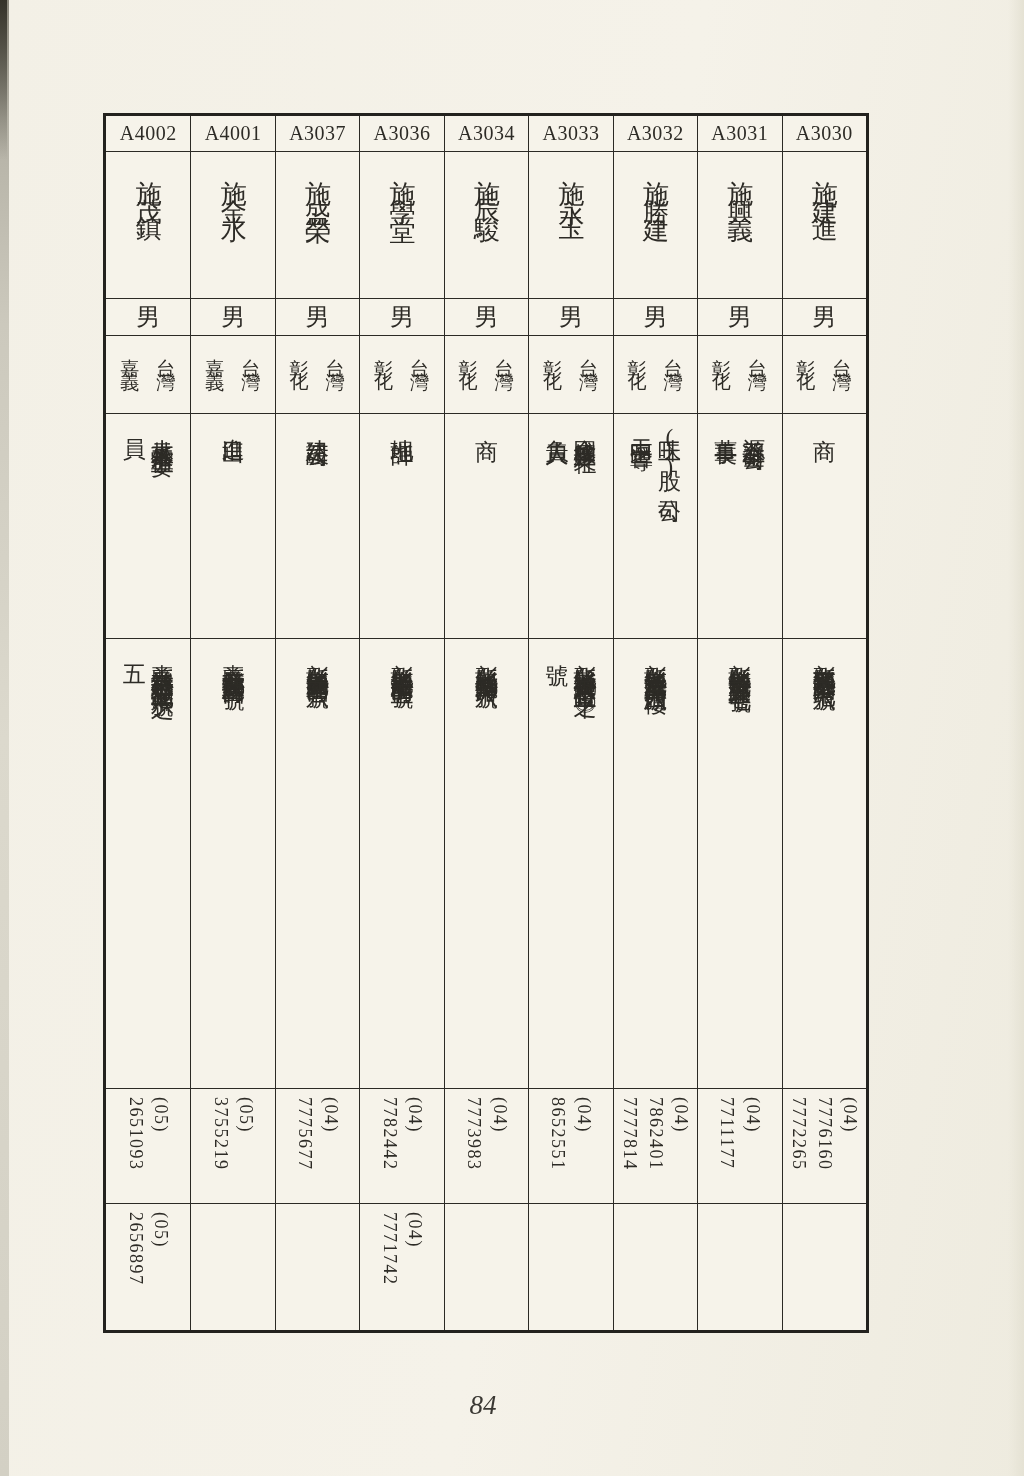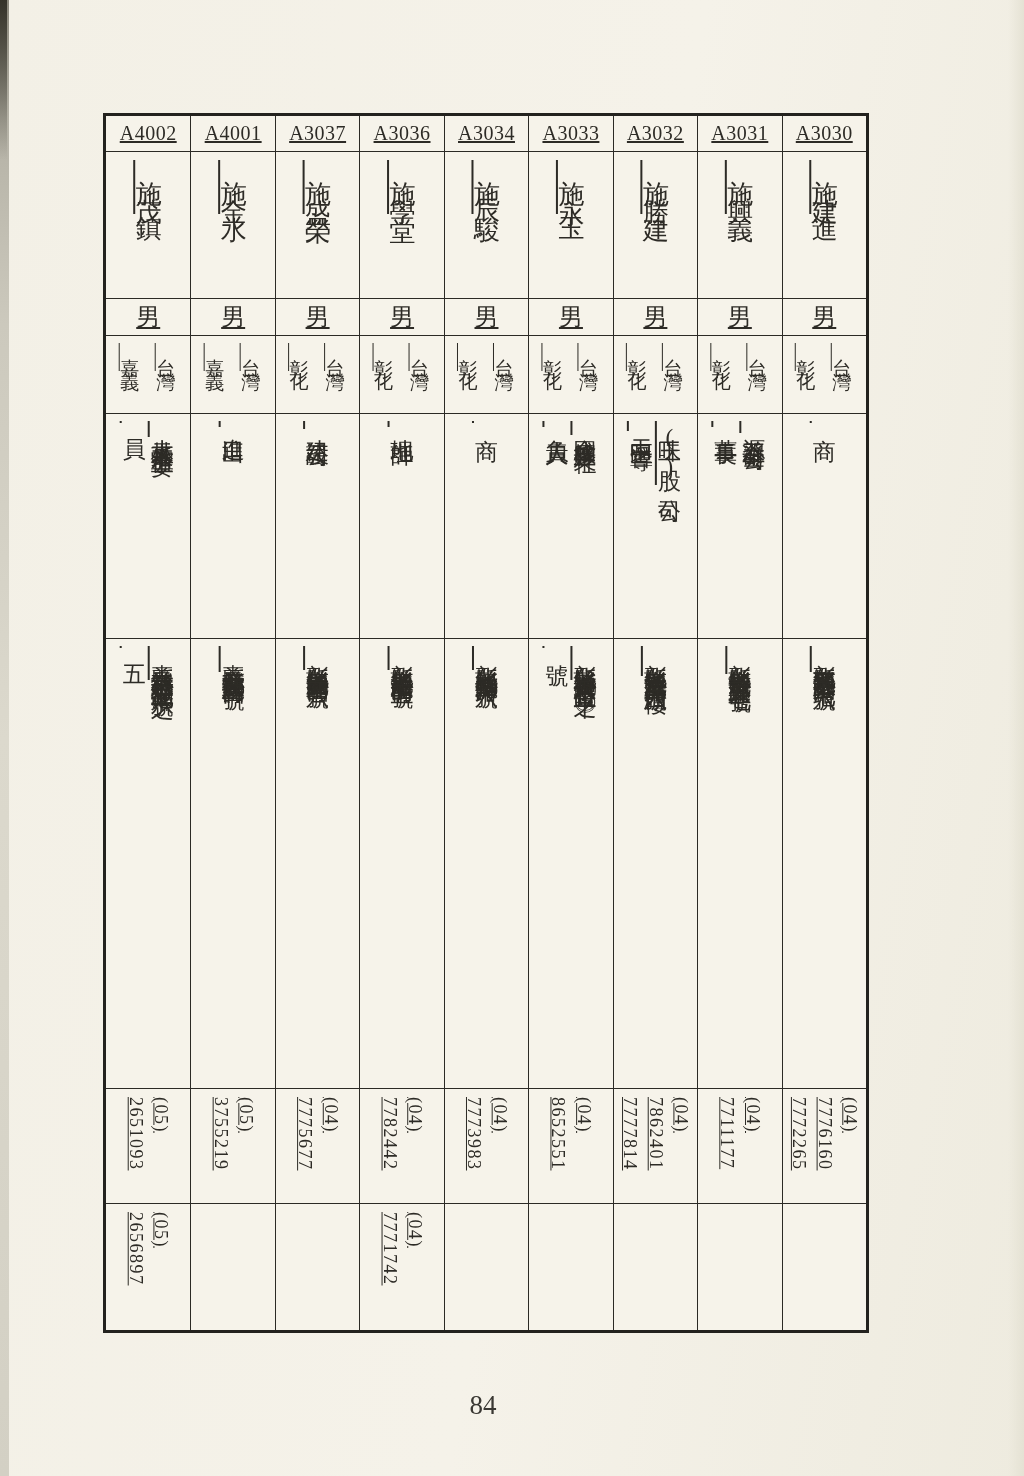--- a/index.html
+++ b/index.html
@@ -36,21 +36,20 @@
   .member-table {
     position: absolute;
     left: 103px; top: 113px;
     width: 760px;
     box-sizing: content-box;
     border: 3px solid #23221e;
     background: #f6f3ea;
     display: grid;
     grid-template-columns: repeat(9, 1fr);
     grid-template-rows: 35px 147px 37px 78px 225px 450px 115px 127px;
-    text-decoration: underline;
   }
   .cell { position: relative; overflow: hidden; box-sizing: border-box; }
   .cell.bl { border-left: 1.5px solid #2b2a25; }
   .cell.bt { border-top: 1.5px solid #2b2a25; }
 
   .id-cell {
     display: flex; align-items: center; justify-content: center;
     font-size: 20px; letter-spacing: 0.5px;
   }
   .name-cell {
@@ -93,20 +92,21 @@
     display: block;
   }
 
   .page-number {
     position: absolute;
     left: 103px; top: 1390px;
     width: 760px;
     text-align: center;
     font-size: 27px;
     color: #3a3833;
+    font-style: italic;
   }
 </style>
 </head>
 <body>
 
 <div class="scan-edge-left"></div>
 <div class="scan-corner-dark"></div>
 <div class="scan-edge-right"></div>
 
 <div class="member-table">

